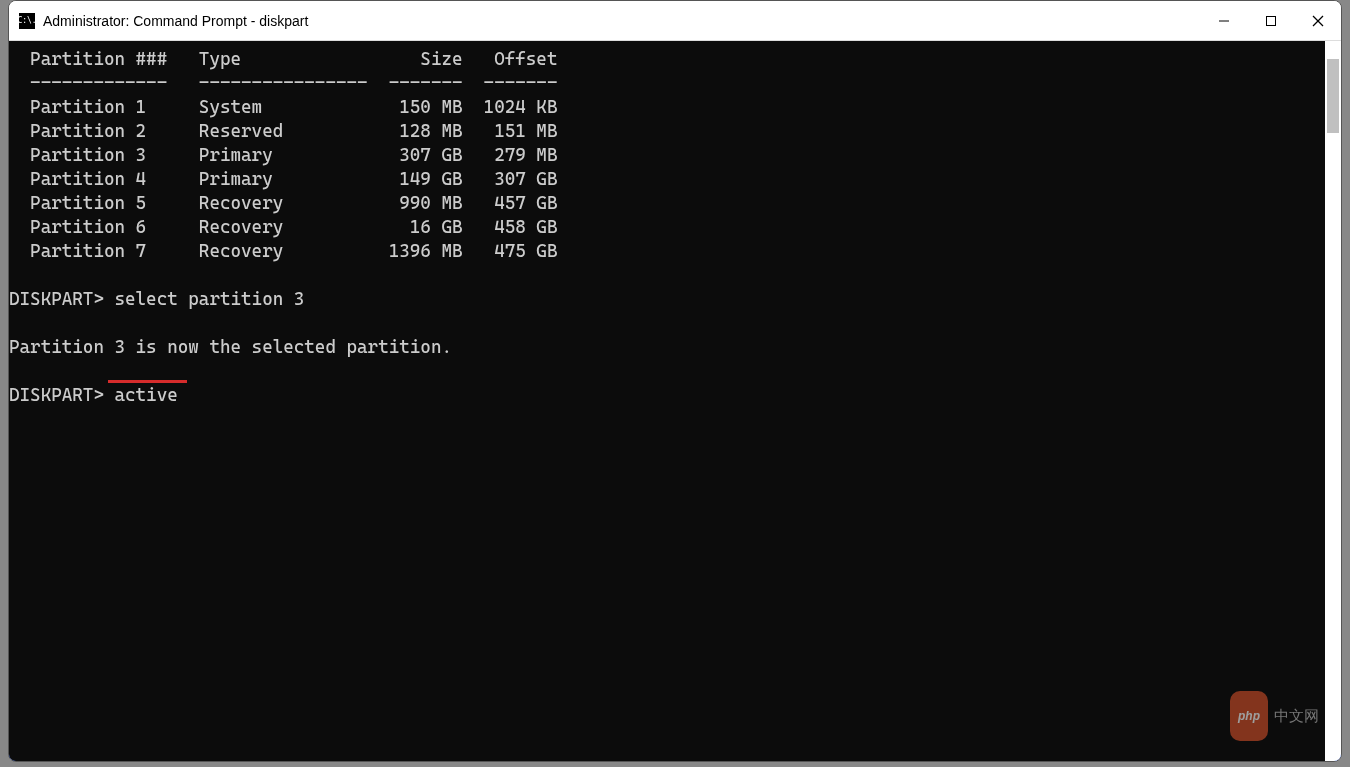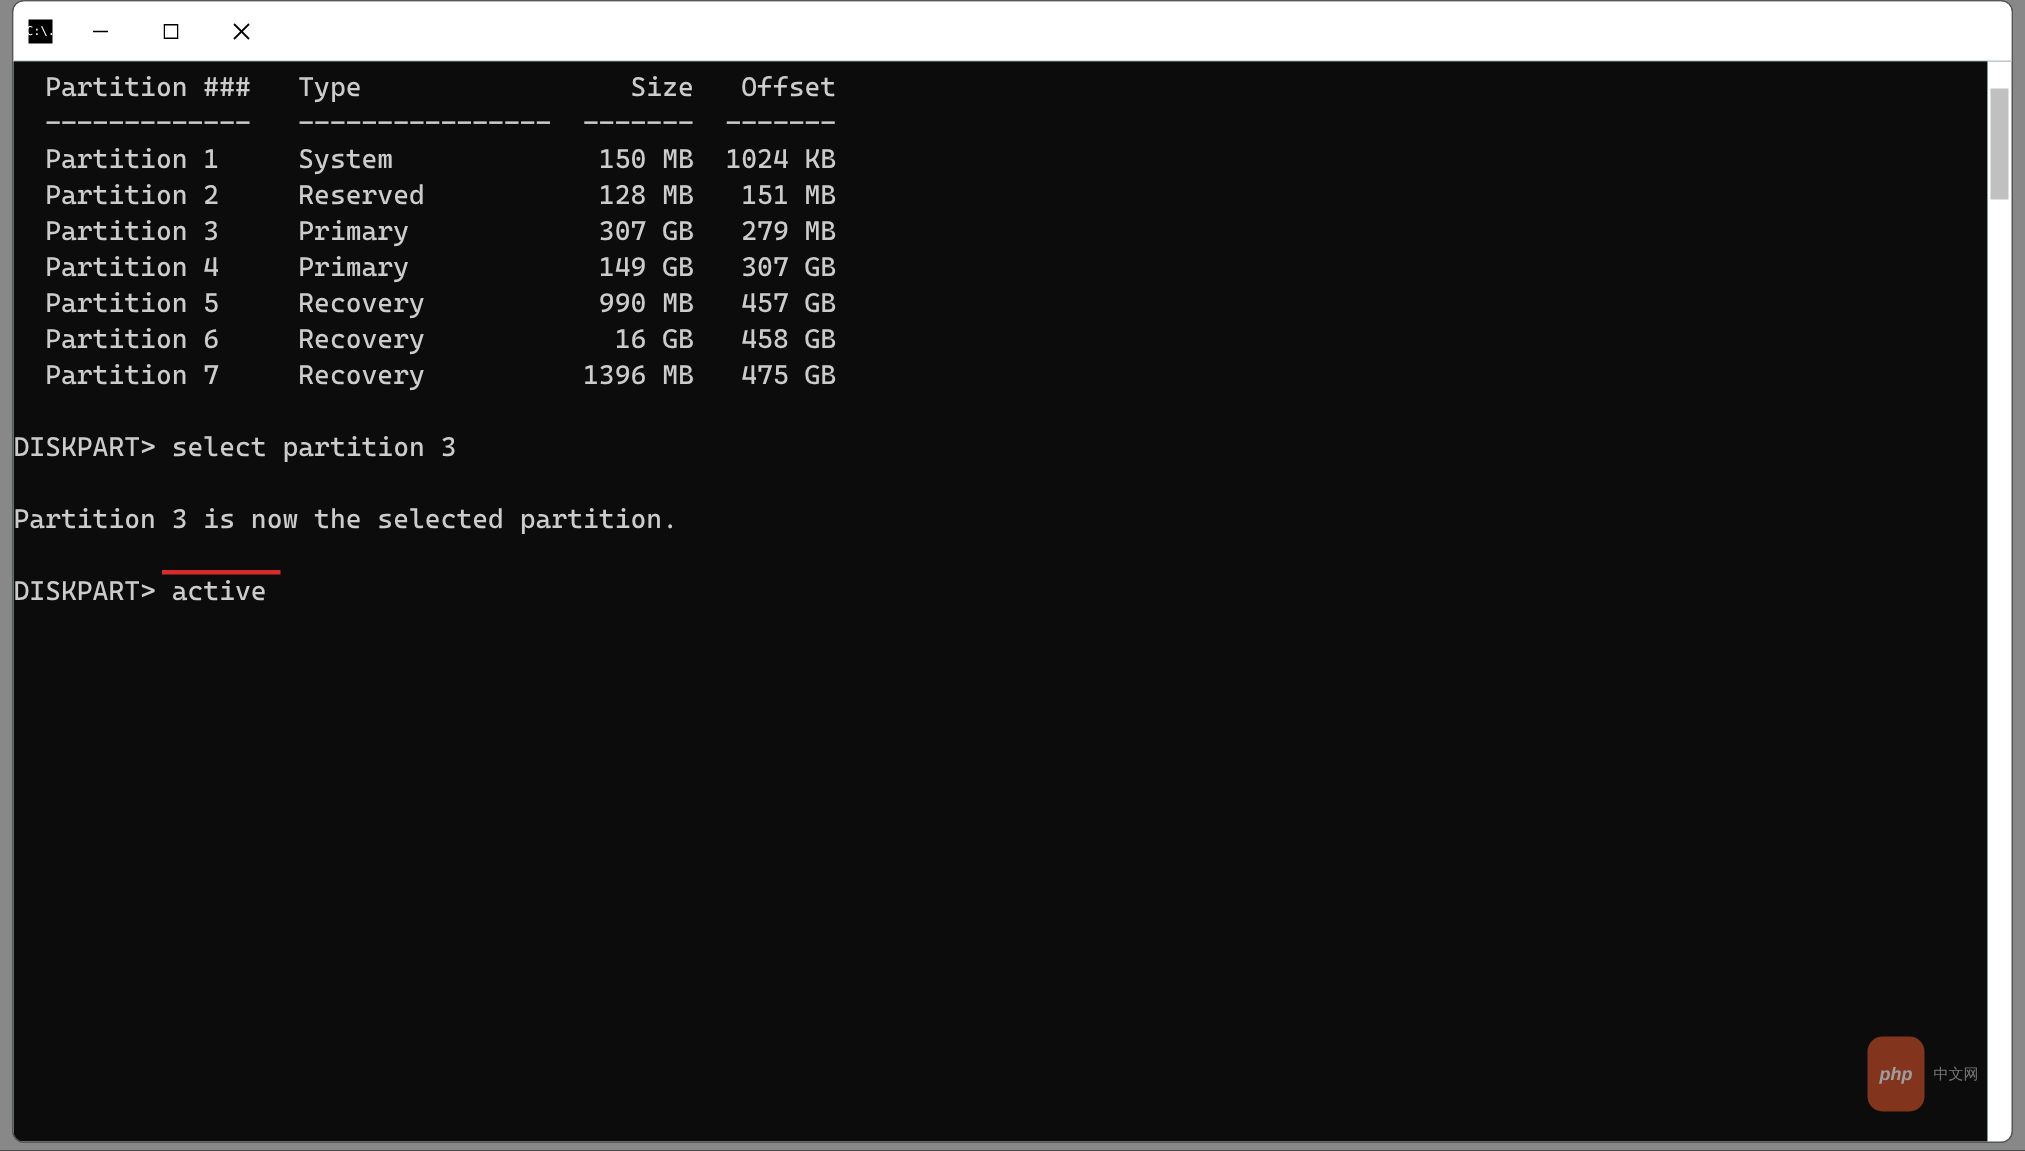--- a/index.html
+++ b/index.html
@@ -58,21 +58,21 @@
       display: flex;
       align-items: center;
       justify-content: center;
       color: #000;
     }
     .win-btn svg { width: 10px; height: 10px; }
     .win-btn.close svg { width: 12px; height: 12px; }
     .console-wrap {
       flex: 1;
       display: flex;
-      background: #14532d;
+      background: #1d4ed8;
       position: relative;
     }
     .console {
       flex: 1;
       background: #0c0c0c;
       color: #cccccc;
       font-family: Consolas, "Cascadia Mono", monospace;
       font-size: 18px;
       line-height: 24px;
       padding: 6px 0 0 0;
@@ -112,30 +112,31 @@
       color: #fff;
       font-size: 12px;
       font-weight: bold;
       padding: 18px 8px;
       border-radius: 10px;
       font-family: Arial, sans-serif;
       font-style: italic;
     }
     .watermark-text {
       color: #bbb;
-      font-size: 10px;
+      font-size: 15px;
       font-family: Arial, sans-serif;
     }
   </style>
 </head>
 <body>
 
 <div class="window">
   <div class="titlebar">
     <span class="titlebar-icon">C:\.</span>
+    <span class="titlebar-text">Administrator: Command Prompt - diskpart</span>
     <div class="win-controls">
       <div class="win-btn">
         <svg viewBox="0 0 10 10">
             <line x1="0" y1="5" x2="10" y2="5" stroke="#000" stroke-width="1"></line>
           </svg>
       </div>
       <div class="win-btn">
         <svg viewBox="0 0 10 10">
             <rect x="0.5" y="0.5" width="9" height="9" fill="none" stroke="#000" stroke-width="1"></rect>
           </svg>

